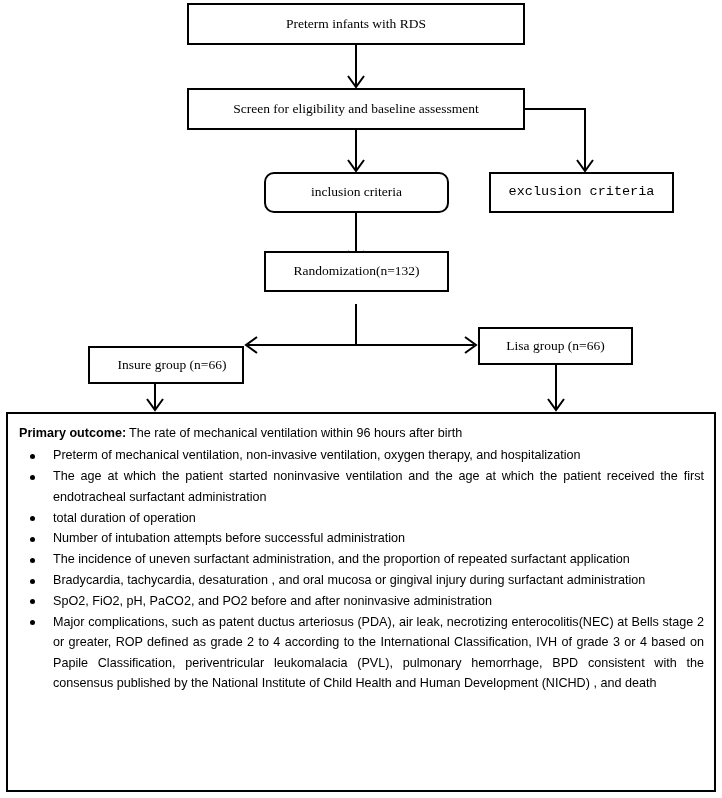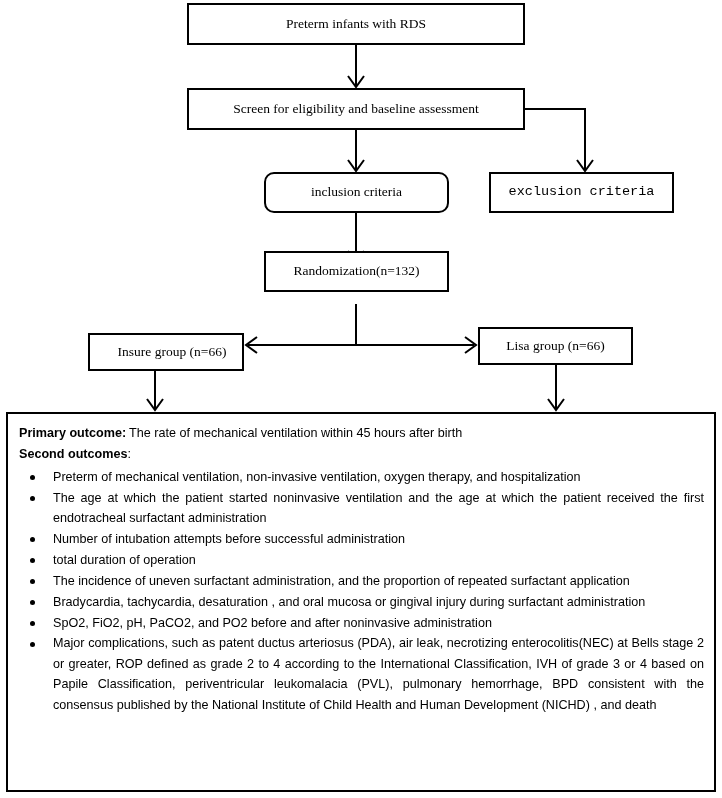--- a/index.html
+++ b/index.html
@@ -48,21 +48,21 @@
     font-size: 13.5px;
     line-height: 1.2;
     color: #000000;
   }
 
   #box-preterm   { left: 187px; top: 3px;   width: 338px; height: 42px; }
   #box-screen    { left: 187px; top: 88px;  width: 338px; height: 42px; }
   #box-inclusion { left: 264px; top: 172px; width: 185px; height: 41px; border-radius: 10px; }
   #box-exclusion { left: 489px; top: 172px; width: 185px; height: 41px; font-family: Liberation Mono, monospace; }
   #box-random    { left: 264px; top: 251px; width: 185px; height: 41px; }
-  #box-insure    { left: 88px;  top: 333px; width: 156px; height: 38px; padding-left: 12px; }
+  #box-insure    { left: 88px;  top: 346px; width: 156px; height: 38px; padding-left: 12px; }
   #box-lisa      { left: 478px; top: 327px; width: 155px; height: 38px; }
 
   
   #outcomes-panel {
     position: absolute;
     left: 6px;
     top: 412px;
     width: 710px;
     height: 380px;
     box-sizing: border-box;
@@ -155,54 +155,51 @@
 
   <div class="flow-box" id="box-random">Randomization(n=132)</div>
 
   <div class="flow-box" id="box-insure">Insure group (n=66)</div>
 
   <div class="flow-box" id="box-lisa">Lisa group (n=66)</div>
 
   <div id="outcomes-panel">
 
     <p class="outcome-head" id="primary-line">
-      <span class="lead">Primary outcome</span><span class="lead">:</span><span class="rest">The rate of mechanical ventilation within 45 hours after birth</span>
+      <span class="lead">Primary outcome</span><span class="lead">:</span><span class="rest">The rate of mechanical ventilation within 96 hours after birth</span>
     </p>
 
-    <p class="outcome-head" id="secondary-line">
-      <span class="lead">Second outcomes</span><span class="rest">:</span>
-    </p>
 
     <ul class="outcome-list">
       <li>
         <span class="bullet-dot"></span>
         <span>Preterm of mechanical ventilation, non-invasive ventilation, oxygen therapy, and hospitalization</span>
       </li>
       <li>
         <span class="bullet-dot"></span>
         <span>The age at which the patient started noninvasive ventilation and the age at which the patient received the first endotracheal surfactant administration</span>
       </li>
       <li class="no-justify">
         <span class="bullet-dot"></span>
+        <span>total duration of operation</span>
+      </li>
+      <li class="no-justify">
+        <span class="bullet-dot"></span>
         <span>Number of intubation attempts before successful administration</span>
       </li>
+      <li>
+        <span class="bullet-dot"></span>
+        <span>The incidence of uneven surfactant administration, and the proportion of repeated surfactant application</span>
+      </li>
+      <li>
+        <span class="bullet-dot"></span>
+        <span>Bradycardia, tachycardia, desaturation , and oral mucosa or gingival injury during surfactant administration</span>
+      </li>
       <li class="no-justify">
         <span class="bullet-dot"></span>
-        <span>total duration of operation</span>
-      </li>
-      <li>
-        <span class="bullet-dot"></span>
-        <span>The incidence of uneven surfactant administration, and the proportion of repeated surfactant application</span>
-      </li>
-      <li>
-        <span class="bullet-dot"></span>
-        <span>Bradycardia, tachycardia, desaturation , and oral mucosa or gingival injury during surfactant administration</span>
-      </li>
-      <li class="no-justify">
-        <span class="bullet-dot"></span>
         <span>SpO2, FiO2, pH, PaCO2, and PO2 before and after noninvasive administration</span>
       </li>
       <li>
         <span class="bullet-dot"></span>
         <span>Major complications, such as patent ductus arteriosus (PDA), air leak, necrotizing enterocolitis(NEC) at Bells stage 2 or greater, ROP defined as grade 2 to 4 according to the International Classification, IVH of grade 3 or 4 based on Papile Classification, periventricular leukomalacia (PVL), pulmonary hemorrhage, BPD consistent with the consensus published by the National Institute of Child Health and Human Development (NICHD) , and death</span>
       </li>
     </ul>
 
   </div>
 

